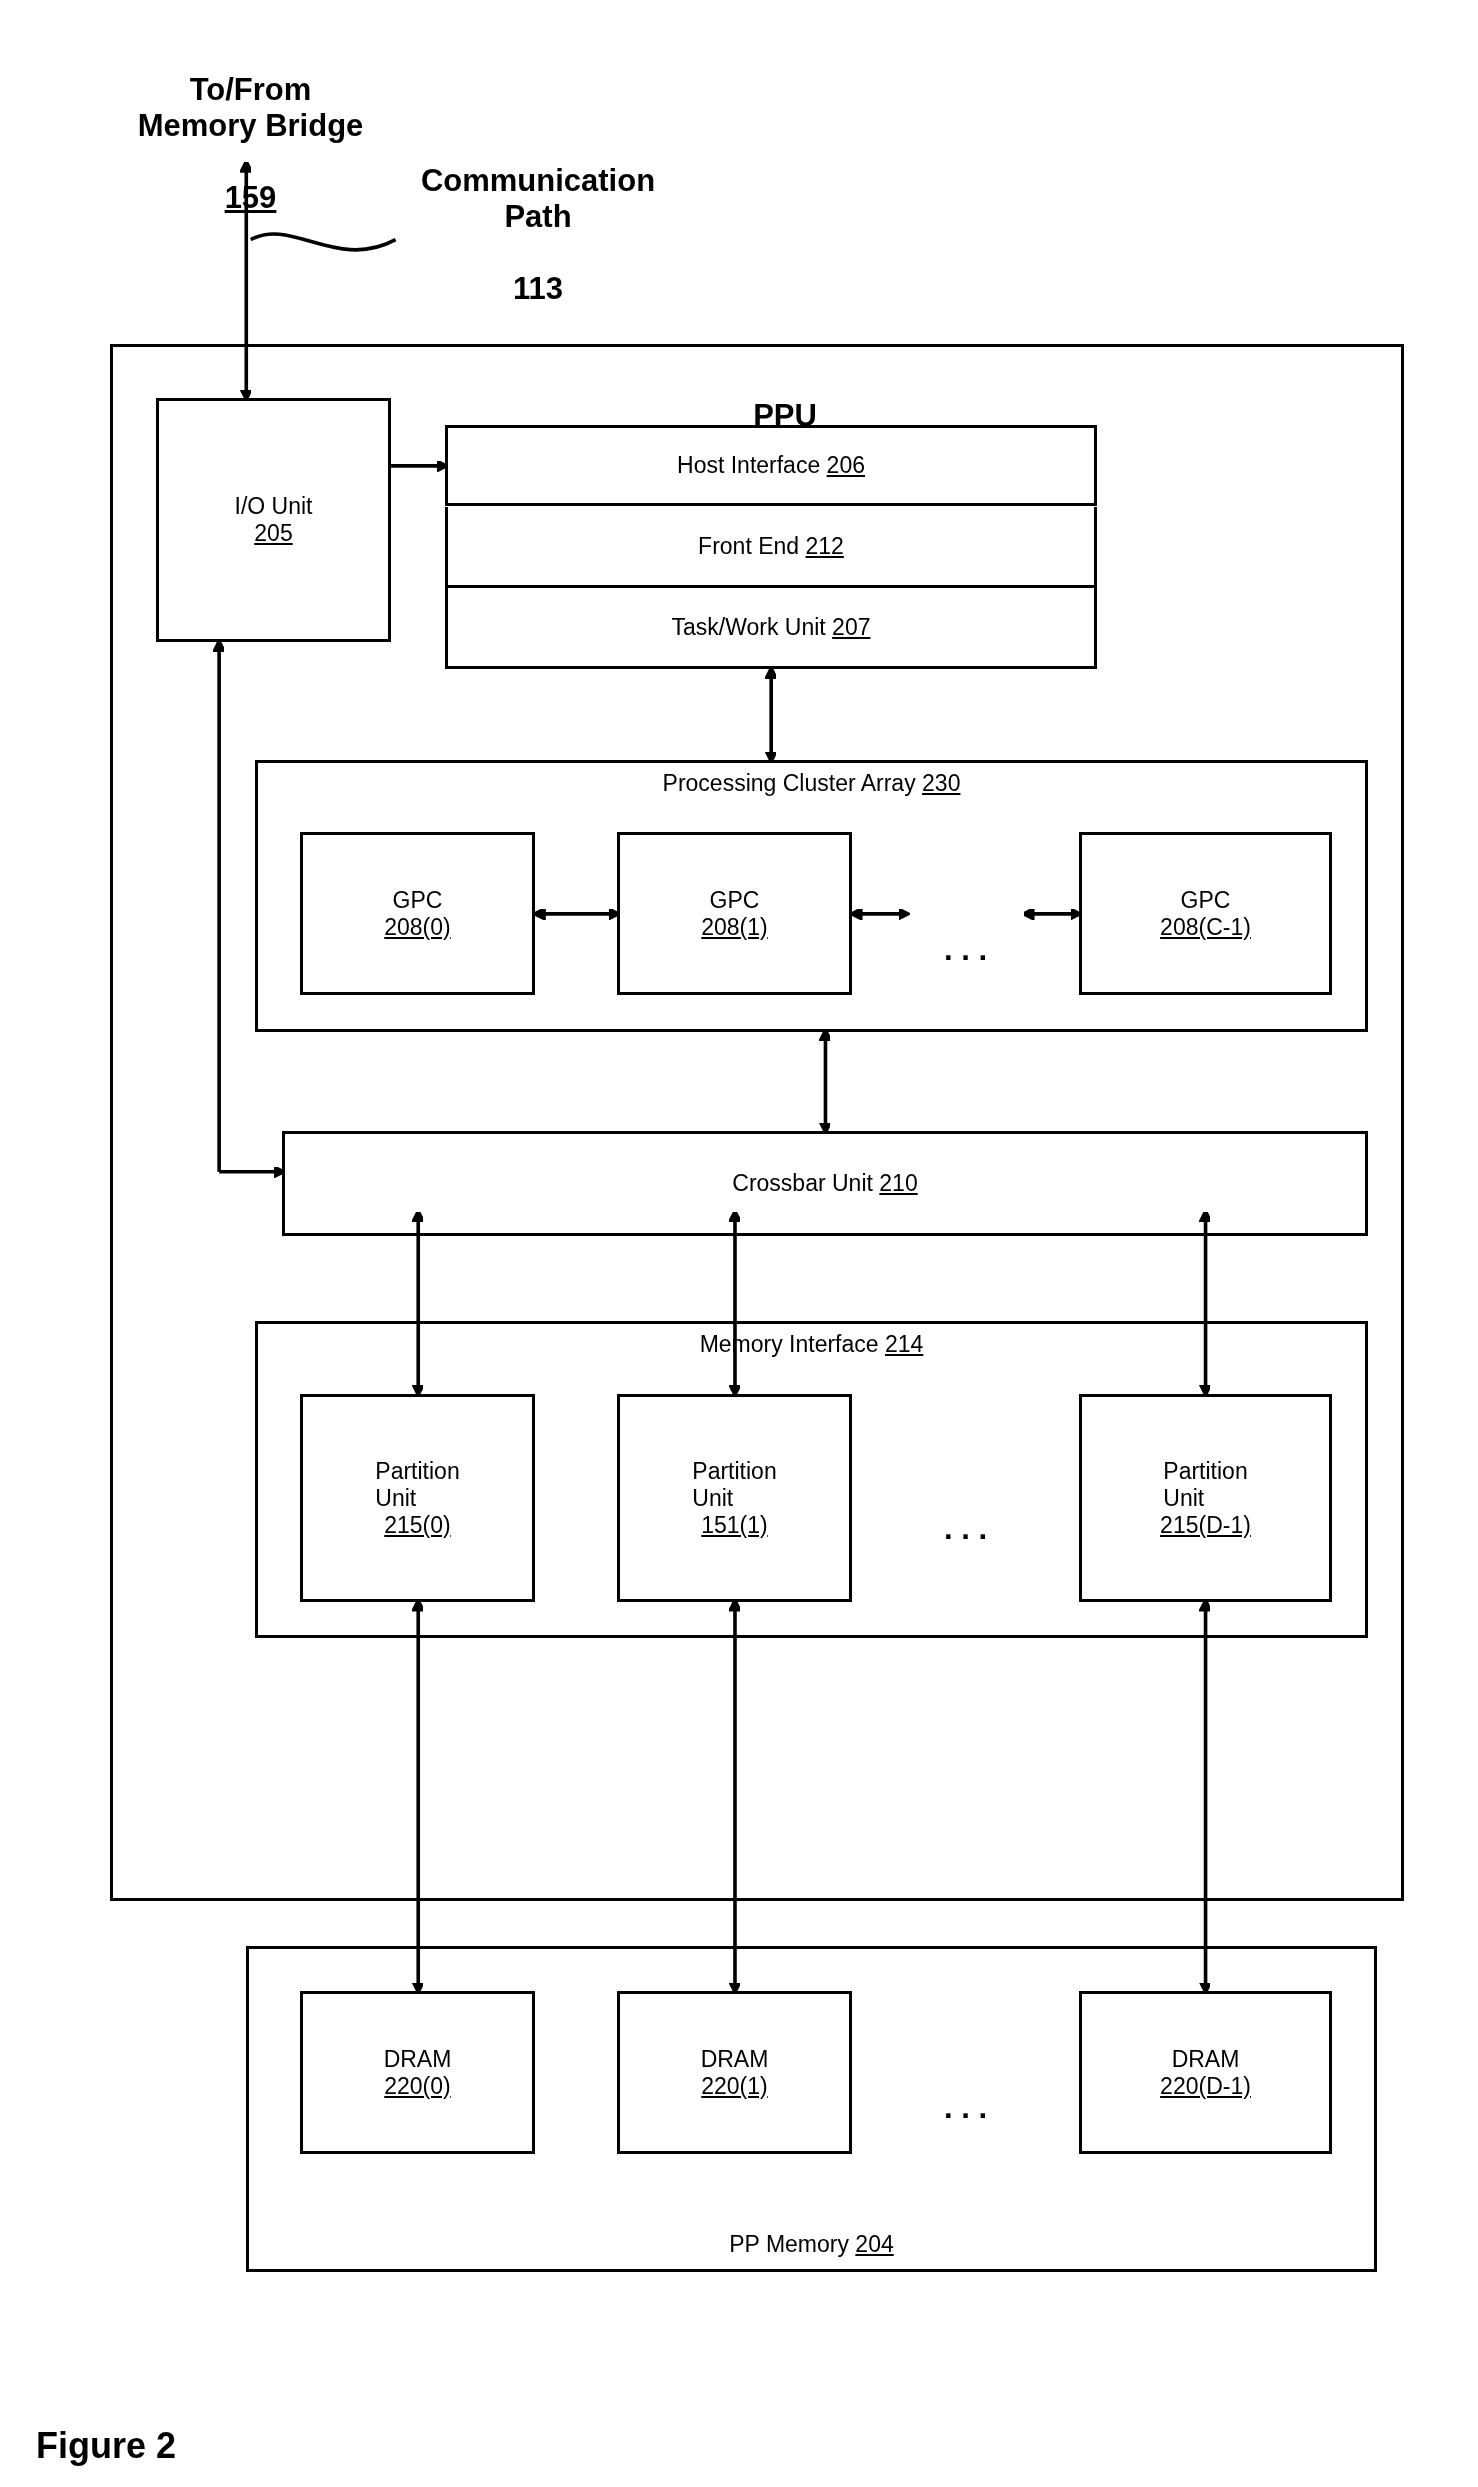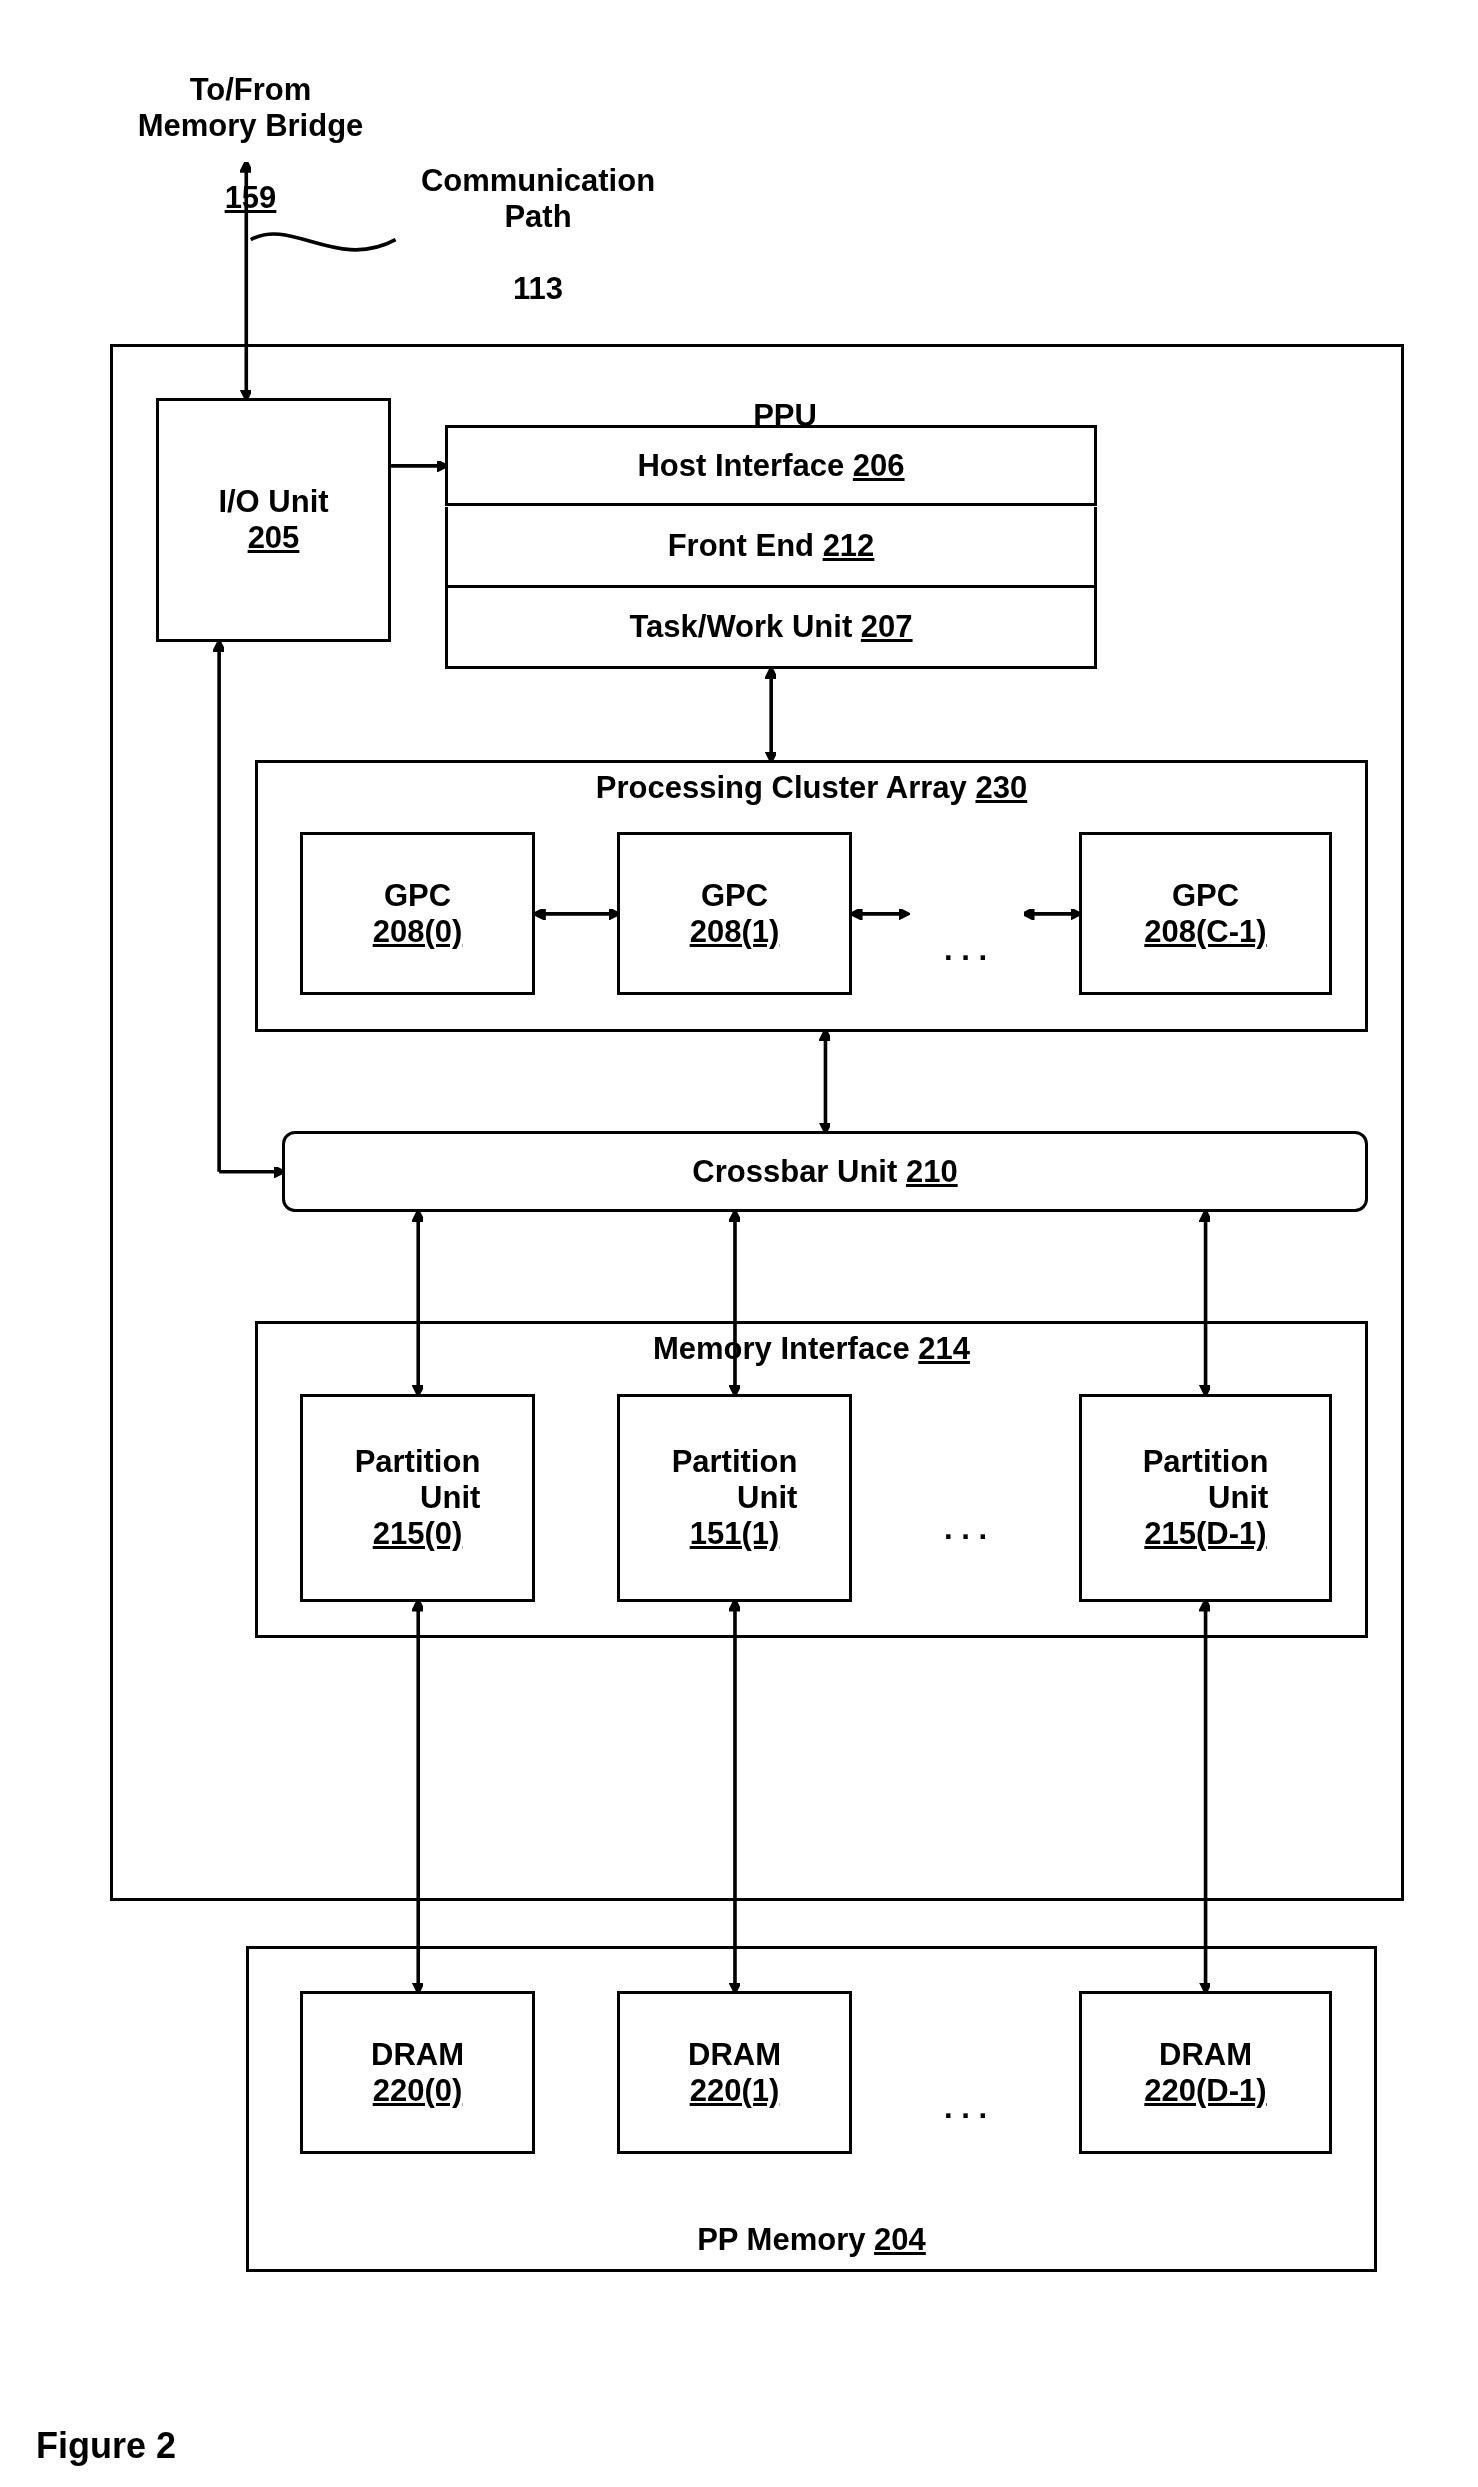--- a/index.html
+++ b/index.html
@@ -14,27 +14,27 @@
   .diagram {
     position: relative;
     width: 1403px;
     height: 2353px;
     margin: 0 auto;
   }
   .box {
     position: absolute;
     border: 3.6px solid #000;
     background: #fff;
-    text-align: right;
+    text-align: left;
     display: flex;
     flex-direction: column;
     align-items: center;
     justify-content: center;
-    font-size: 31px;
-    font-weight: bold;
+    font-size: 23px;
+    font-weight: normal;
   }
   .label {
     position: absolute;
     font-size: 31px;
     font-weight: bold;
     text-align: center;
     white-space: pre-line;
   }
   .u { text-decoration: underline; }
   .figure-caption {
@@ -116,21 +116,21 @@
     <span class="u">208(1)</span>
   </div>
   <div class="label" style="left:873px; top:860px; width:109px;">
     <span>. . .</span>
   </div>
   <div class="box" style="left:1041px; top:796px; width:253px; height:163px;">
     <span>GPC</span>
     <span class="u">208(C-1)</span>
   </div>
 
-  <div class="box" style="left:244px; top:1095px; width:1086px; height:81px;border-radius:13px;">
+  <div class="box" style="left:244px; top:1095px; width:1086px; height:105px;">
     <div>
       <span>Crossbar Unit</span>
       <span class="u">210</span>
     </div>
   </div>
 
   <div class="box" style="left:217px; top:1285px; width:1113px; height:317px; justify-content:flex-start; padding-top:7.2px;">
     <div>
       <span>Memory Interface</span>
       <span class="u">214</span>

